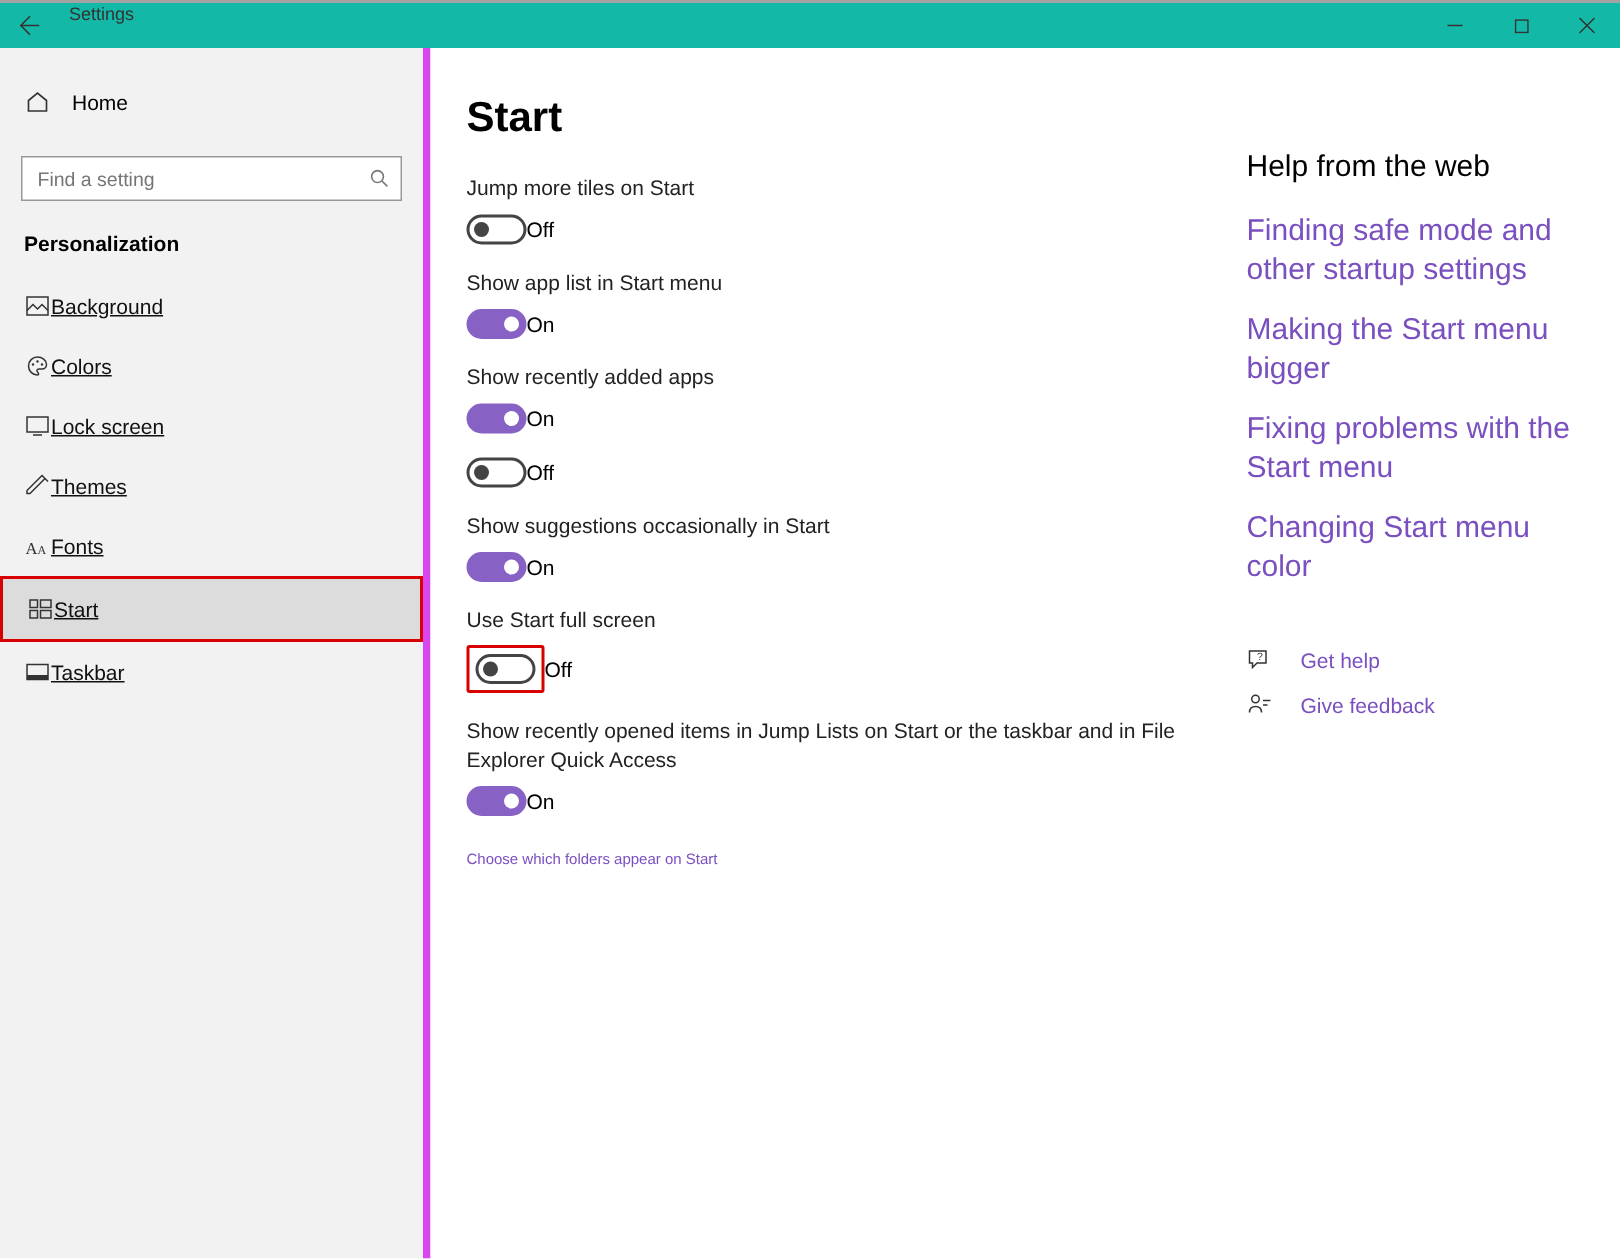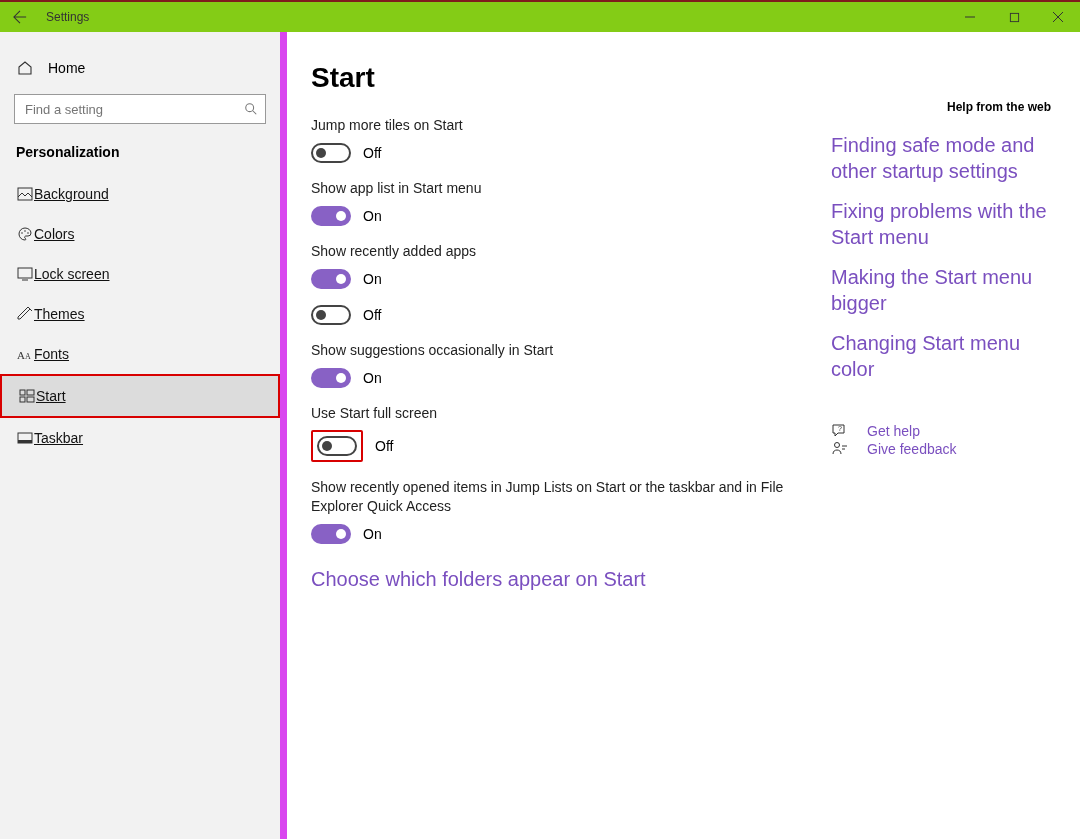--- a/index.html
+++ b/index.html
@@ -8,23 +8,22 @@
     font-size: 14px;
     color: #000;
     width: 1080px;
     height: 839px;
     overflow: hidden;
     background: #fff;
   }
   .titlebar {
     height: 32px;
     display: flex;
-    align-items: center;
-    border-top: 2px solid #7f1d1d;
-    background: #84cc16;
+    border-top: 2px solid #a3a3a3;
+    background: #14b8a6;
   }
   .tb-back {
     width: 40px;
     display: flex;
     align-items: center;
     justify-content: center;
     height: 100%;
   }
   .tb-title {
     flex: 1;
@@ -42,33 +41,33 @@
     align-items: center;
     justify-content: center;
   }
   .layout {
     display: flex;
     height: calc(100% - 32px);
   }
   .sidebar {
     width: 287px;
     background: #f2f2f2;
-    border-right: 7px solid #d946ef;
+    border-right: 5px solid #d946ef;
     padding-top: 20px;
     flex-shrink: 0;
   }
   .home-row {
     display: flex;
     align-items: center;
     gap: 14px;
     padding: 8px 16px 18px 16px;
     font-size: 14px;
   }
   .search-wrap {
-    margin: 0 14px 20px 14px;
+    margin: 10px 14px 20px 14px;
   }
   .search {
     width: 100%;
     height: 30px;
     border: 1px solid #999;
     background: #fff;
     padding: 0 30px 0 10px;
     font-size: 13px;
     color: #555;
     position: relative;
@@ -130,21 +129,20 @@
   .setting-label {
     font-size: 14px;
     color: #222;
     margin-bottom: 8px;
     display: block;
     line-height: 1.35;
   }
   .toggle-row {
     display: flex;
     align-items: center;
-    gap: 12px;
   }
   .toggle {
     width: 40px;
     height: 20px;
     border-radius: 10px;
     position: relative;
     display: inline-block;
   }
   .toggle .knob {
     position: absolute;
@@ -175,35 +173,34 @@
     font-size: 14px;
   }
   .highlight-red {
     border: 2px solid #d80000;
     padding: 4px;
     display: inline-flex;
     border-radius: 2px;
   }
   .link {
     color: #7a4fbf;
-    font-size: 20px;
+    font-size: 10px;
     cursor: pointer;
     margin-top: 8px;
     display: inline-block;
   }
   .aside {
     width: 240px;
     padding-left: 20px;
     padding-top: 38px;
   }
   .aside-title {
-    font-size: 12px;
-    font-weight: 700;
+    font-size: 20px;
+    font-weight: 400;
     margin-bottom: 18px;
-    text-align: right;
   }
   .aside-link {
     color: #7a4fbf;
     font-size: 20px;
     display: block;
     margin-bottom: 14px;
     line-height: 1.3;
     cursor: pointer;
   }
   .aside-action {
@@ -413,34 +410,34 @@
           <span class="toggle-state">On</span>
         </div>
       </div>
 
       <span class="link">Choose which folders appear on Start</span>
     </div>
 
     <div class="aside">
       <div class="aside-title">Help from the web</div>
       <span class="aside-link">Finding safe mode and other startup settings</span>
+      <span class="aside-link">Making the Start menu bigger</span>
       <span class="aside-link">Fixing problems with the Start menu</span>
-      <span class="aside-link">Making the Start menu bigger</span>
       <span class="aside-link">Changing Start menu color</span>
 
       <div class="aside-action" style="margin-top:40px;">
         <span>
           <svg width="18" height="18" viewBox="0 0 18 18">
               <path d="M2 3h11v8H7l-3 3v-3H2z" stroke="#333" fill="none"></path>
               <text x="7" y="9" font-size="7" fill="#333">?</text>
             </svg>
         </span>
         <span class="txt">Get help</span>
       </div>
-      <div class="aside-action" style="margin-top:0;">
+      <div class="aside-action" style="margin-top:12px;">
         <span>
           <svg width="18" height="18" viewBox="0 0 18 18">
               <circle cx="6" cy="5" r="2.5" stroke="#333" fill="none"></circle>
               <path d="M2 14c0-3 2-4 4-4s4 1 4 4M11 6h5M11 9h3" stroke="#333" fill="none"></path>
             </svg>
         </span>
         <span class="txt">Give feedback</span>
       </div>
     </div>
   </div>

